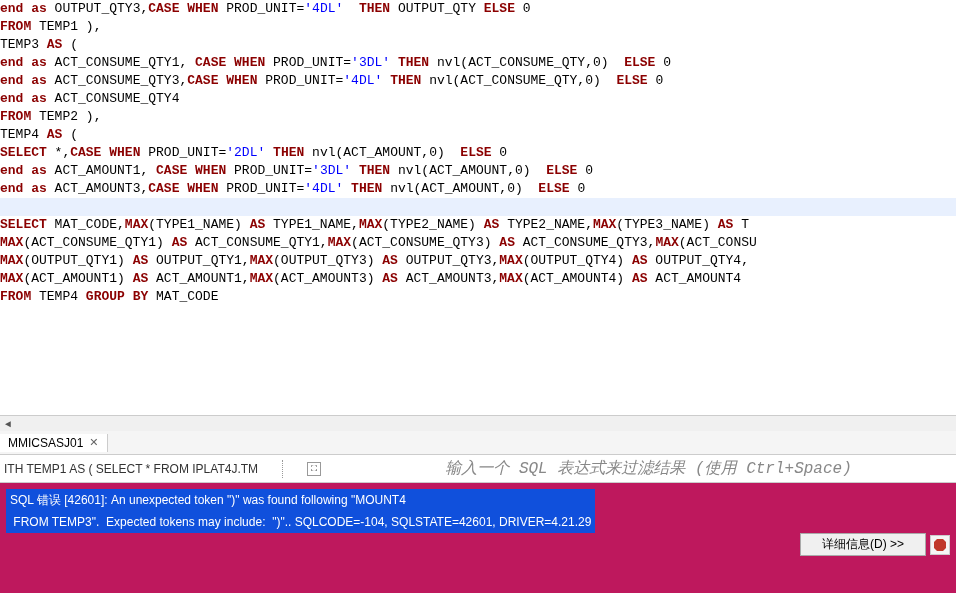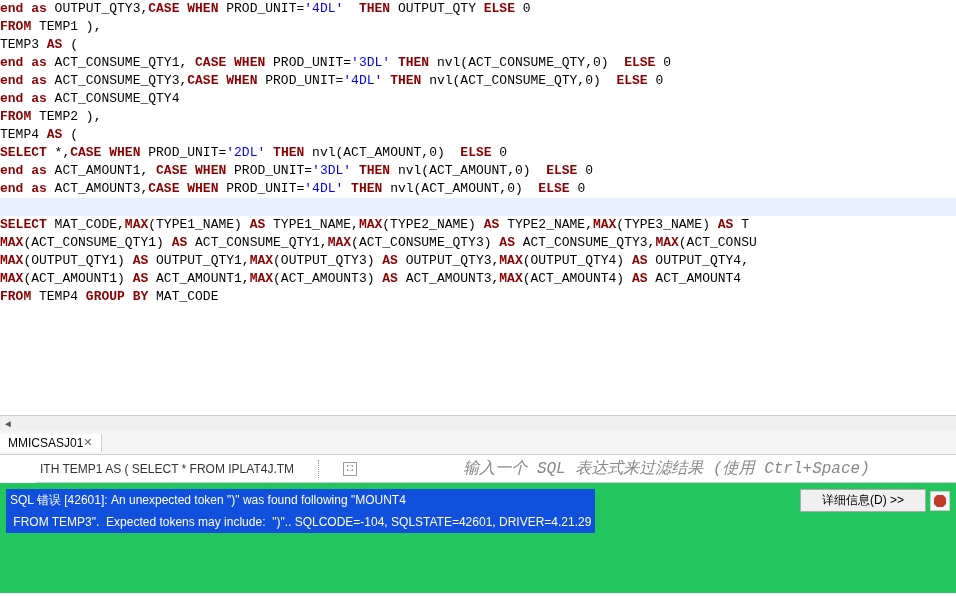--- a/index.html
+++ b/index.html
@@ -60,36 +60,36 @@
       display: flex;
       align-items: center;
     }
     .tab {
       padding: 2px 8px;
       font-family: Tahoma, Arial, sans-serif;
       font-size: 12px;
       border-right: 1px solid #ccc;
       display: flex;
       align-items: center;
+      gap: 6px;
       background: #fff;
     }
     .tab-close {
       color: #666;
       font-size: 11px;
     }
     
     .filter-bar {
       height: 28px;
       background: #fff;
       border-bottom: 1px solid #ccc;
       display: flex;
       align-items: center;
       padding: 0 4px;
       gap: 24px;
-      margin-left: 36px;
     }
     .filter-text {
       font-family: Tahoma, Arial, sans-serif;
       font-size: 12px;
       color: #333;
       white-space: nowrap;
     }
     .filter-dotted {
       border-left: 1px dotted #999;
       height: 18px;
@@ -107,25 +107,26 @@
       flex: 1;
       font-style: italic;
       color: #888;
       font-family: Liberation Mono, monospace;
       font-size: 16px;
       text-align: center;
     }
     
     .error-panel {
       height: 110px;
-      background: #22c55e;
+      background: #be185d;
       padding: 6px;
       display: flex;
       align-items: flex-start;
-      gap: 8px;
+      gap: 0;
+      flex-direction: column;
     }
     .error-message {
       background: #1050dc;
       color: #fff;
       font-family: Tahoma, Arial, sans-serif;
       font-size: 12px;
       padding: 2px 4px;
       line-height: 18px;
       white-space: pre-wrap;
     }

